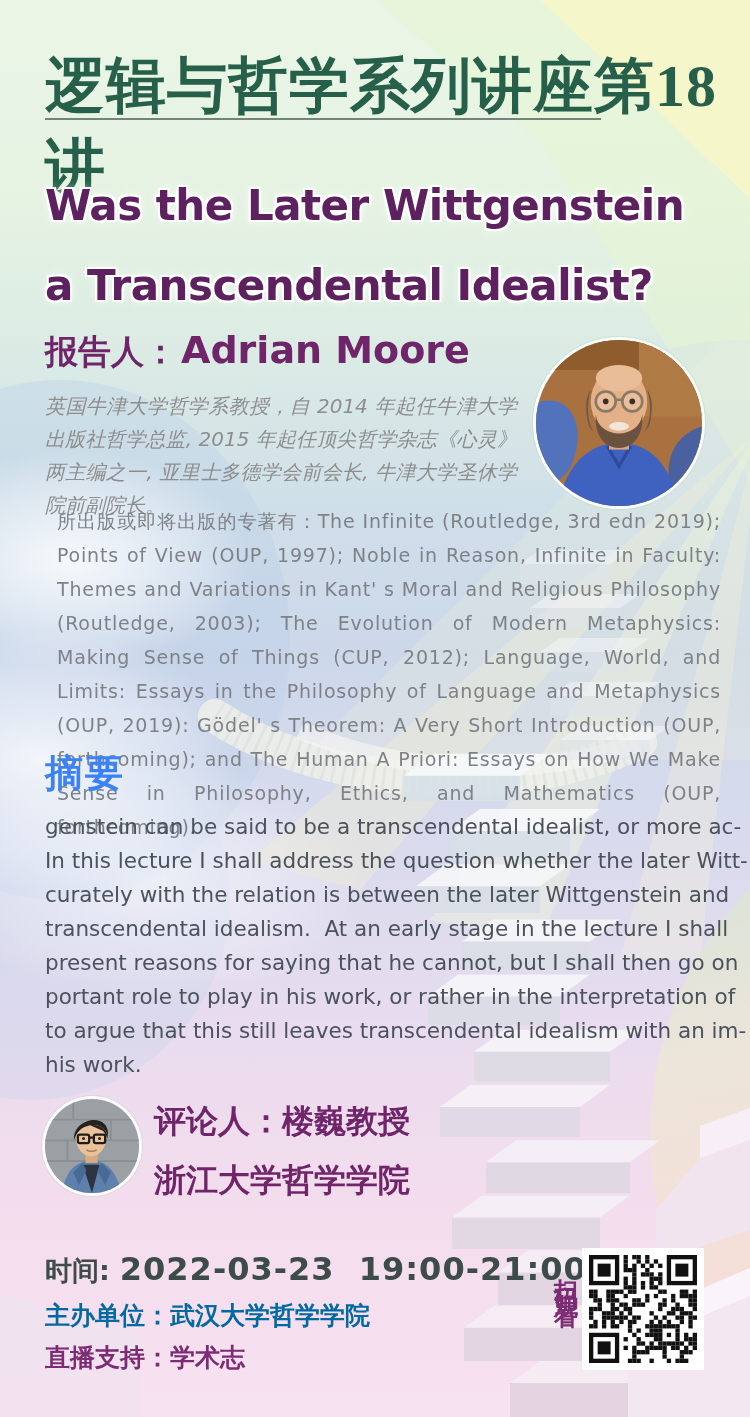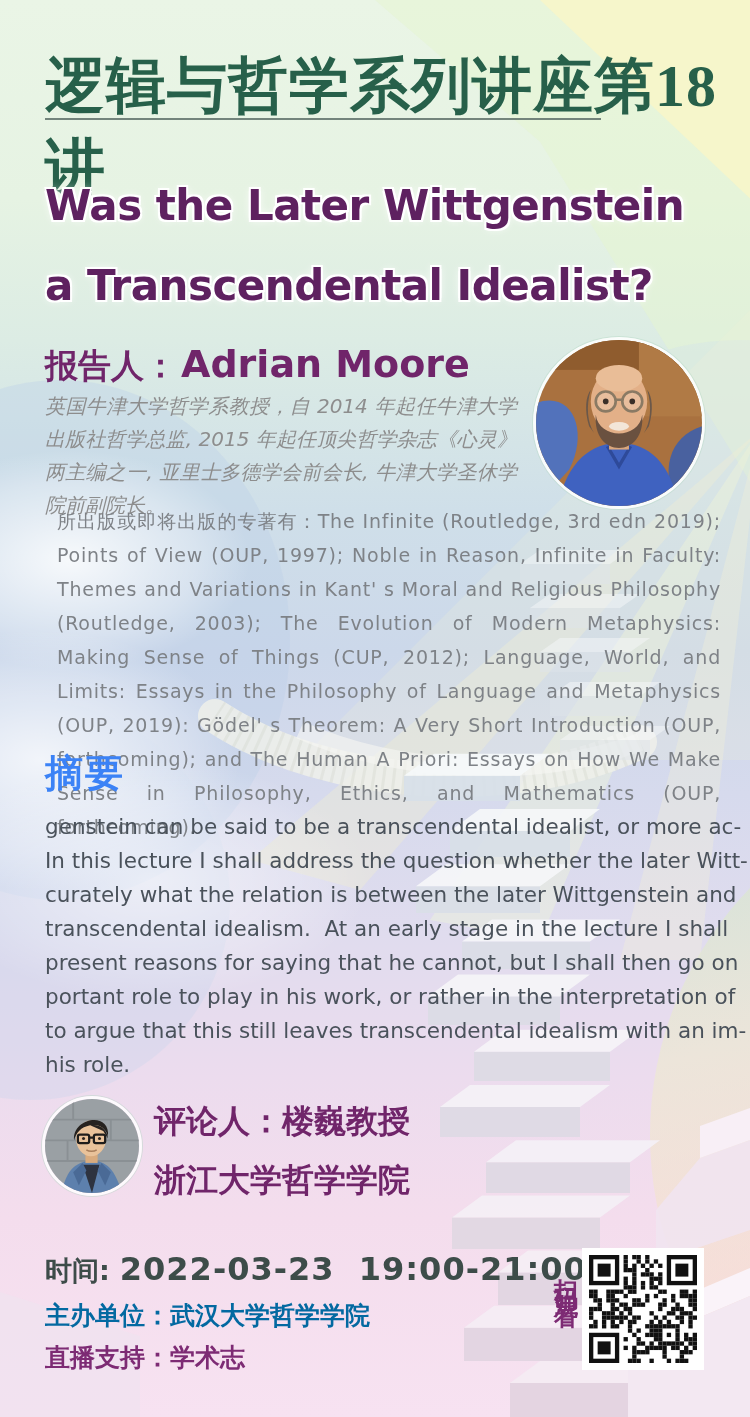--- a/index.html
+++ b/index.html
@@ -18,21 +18,21 @@
   
   .abs{position:absolute;z-index:5;}
   .series{left:45px;top:46px;font-family:"Liberation Serif","DejaVu Serif",serif;
       font-size:60px;font-weight:900;color:#27604a;letter-spacing:1px;margin:0;}
   .rule{left:45px;top:118px;width:556px;height:2px;background:#5e706a;opacity:.85;}
   .main-title{left:45px;top:166px;margin:0;font-size:42px;line-height:80px;
       font-weight:bold;color:#5e2160;letter-spacing:-.5px;
       text-shadow:-2px -2px 0 #fff,2px -2px 0 #fff,-2px 2px 0 #fff,2px 2px 0 #fff,
                   0 0 10px rgba(255,255,255,.95);}
   .main-title span{display:block;}
-  .speaker-row{left:45px;top:342px;color:#70256a;}
+  .speaker-row{left:45px;top:328px;color:#70256a;}
   .sp-label{font-size:33px;font-weight:bold;}
   .sp-name{font-size:38px;font-weight:bold;margin-left:4px;}
   .bio{left:45px;top:390px;width:472px;margin:0;font-size:20px;line-height:33px;
       color:#8d8d8d;text-align:justify;font-style:italic;}
   .pubs{left:45px;top:492px;width:664px;margin:12px;font-size:19px;line-height:34px;
       letter-spacing:.8px;color:#7e8287;text-align:justify;}
   .abs-head{left:45px;top:748px;margin:0;font-family:"Liberation Serif","DejaVu Serif",serif;
       font-size:38px;font-weight:900;color:#3b82f6;letter-spacing:2px;}
   .abs-body{left:45px;top:810px;width:690px;}
   .abs-line{font-size:21.5px;line-height:34px;color:#4a525b;white-space:pre;}
@@ -177,26 +177,26 @@
       <circle cx="58" cy="37" r="1.7" fill="#3a2f28"></circle>
     </svg>
   </div>
 
   <p class="abs pubs">所出版或即将出版的专著有：The Infinite (Routledge, 3rd edn 2019); Points of View (OUP, 1997); Noble in Reason, Infinite in Faculty: Themes and Variations in Kant' s Moral and Religious Philosophy (Routledge, 2003); The Evolution of Modern Metaphysics: Making Sense of Things (CUP, 2012); Language, World, and Limits: Essays in the Philosophy of Language and Metaphysics (OUP, 2019): Gödel' s Theorem: A Very Short Introduction (OUP, forthcoming); and The Human A Priori: Essays on How We Make Sense in Philosophy, Ethics, and Mathematics (OUP, forthcoming).</p>
 
   <h3 class="abs abs-head">摘要</h3>
   <div class="abs abs-body">
     <div class="abs-line">genstein can be said to be a transcendental idealist, or more ac-</div>
     <div class="abs-line">In this lecture I shall address the question whether the later Witt-</div>
-    <div class="abs-line">curately what the relation is between the later Wittgenstein and</div>
+    <div class="abs-line">curately with the relation is between the later Wittgenstein and</div>
     <div class="abs-line">transcendental idealism.  At an early stage in the lecture I shall</div>
     <div class="abs-line">present reasons for saying that he cannot, but I shall then go on</div>
     <div class="abs-line">portant role to play in his work, or rather in the interpretation of</div>
     <div class="abs-line">to argue that this still leaves transcendental idealism with an im-</div>
-    <div class="abs-line">his role.</div>
+    <div class="abs-line">his work.</div>
   </div>
 
   <div class="abs photo photo-lou">
     <svg viewBox="0 0 100 100">
       <rect width="100" height="100" fill="#9aa0a4"></rect>
       <g stroke="#8a9094" stroke-width="2">
         <line x1="0" y1="22" x2="100" y2="22"></line>
           <line x1="0" y1="44" x2="100" y2="44"></line>
         <line x1="0" y1="66" x2="100" y2="66"></line>
           <line x1="30" y1="0" x2="30" y2="22"></line>

